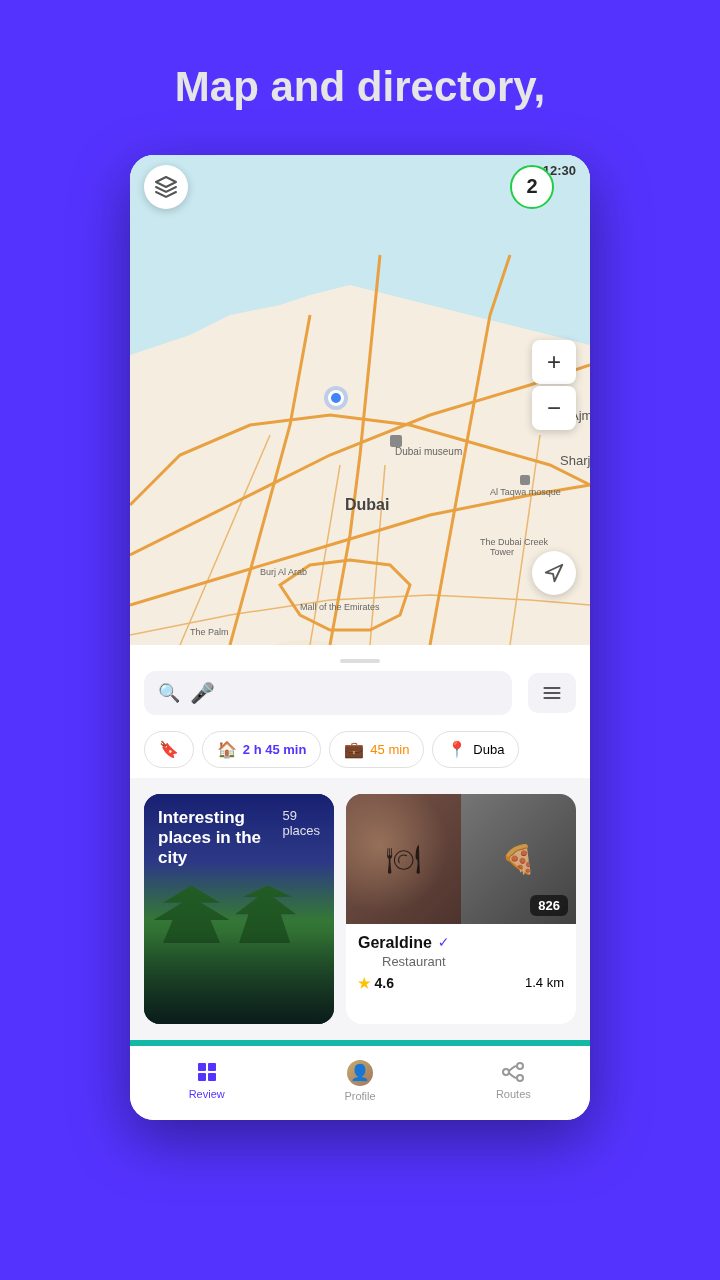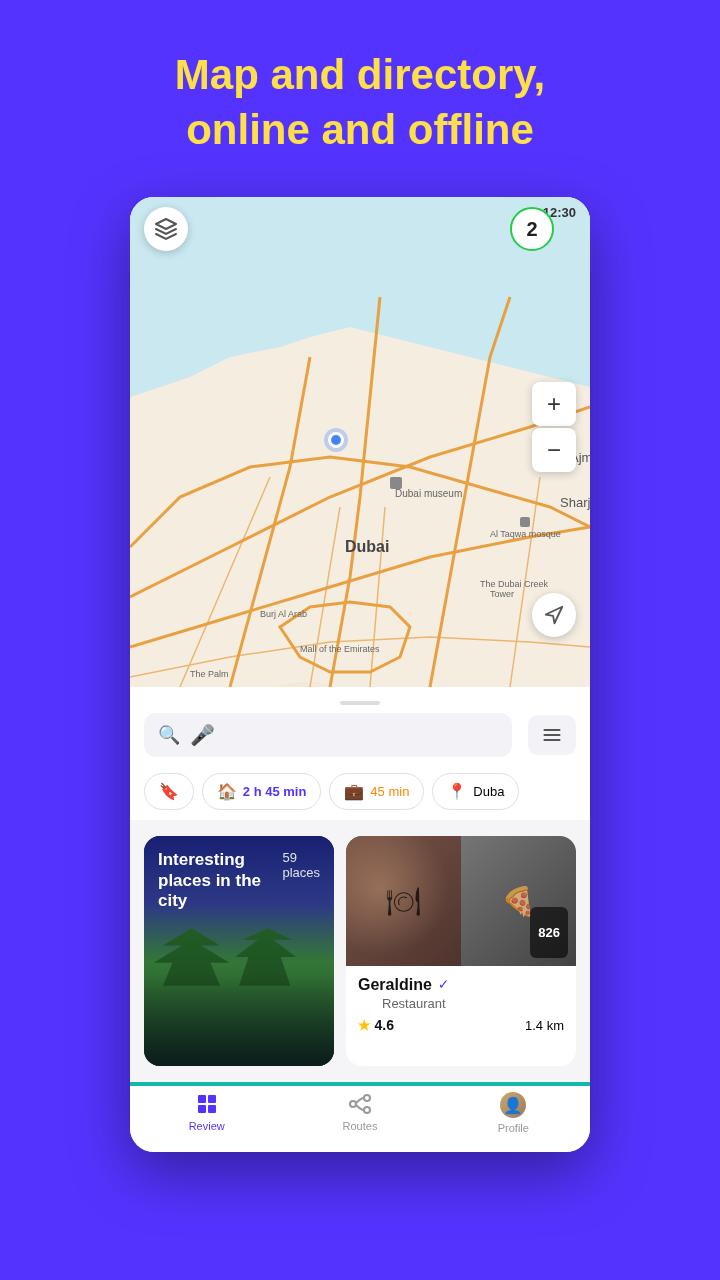--- a/index.html
+++ b/index.html
@@ -8,22 +8,22 @@
       width: 720px;
       min-height: 1280px;
       background: #5533ff;
       font-family: -apple-system, BlinkMacSystemFont, 'Segoe UI', sans-serif;
       overflow-x: hidden;
     }
 
     
     .header {
       text-align: center;
-      padding: 48px 80px 40px;
-      color: #fde047;
+      padding: 60px 80px 40px;
+      color: #e5e5e5;
     }
     .header h1 {
       font-size: 42px;
       font-weight: 600;
       line-height: 1.3;
     }
 
     
     .phone-frame {
       margin: 0 auto;
@@ -334,21 +334,21 @@
       opacity: 0.7;
     }
     .photo-count {
       position: absolute;
       bottom: 8px;
       right: 8px;
       background: rgba(0,0,0,0.6);
       color: white;
       font-size: 13px;
       font-weight: 700;
-      padding: 18px 8px;
+      padding: 3px 8px;
       border-radius: 6px;
     }
     .restaurant-info {
       padding: 10px 12px;
     }
     .rest-name-row {
       display: flex;
       align-items: flex-start;
       gap: 6px;
       margin-bottom: 2px;
@@ -384,22 +384,22 @@
     .star { color: #ffc107; }
     .distance {
       font-size: 13px;
       color: #000000;
     }
 
     
     .bottom-nav {
       display: flex;
       background: white;
-      border-top: 4px solid #14b8a6;
-      padding: 0 0 12px;
+      border-top: 6px solid #14b8a6;
+      padding: 8px 0 12px;
     }
     .nav-item {
       flex: 1;
       display: flex;
       flex-direction: column;
       align-items: center;
       gap: 4px;
       cursor: pointer;
       padding: 6px 0;
     }
@@ -445,21 +445,20 @@
       top: 48%;
       left: 43%;
     }
   </style>
 </head>
 <body>
 
 <div class="header">
   <h1>
     <span>Map and directory,</span><br>
-    <span>online and offline</span>
   </h1>
 </div>
 
 <div class="phone-frame">
 
   <div class="map-container">
 
     <svg class="map-bg" viewBox="0 0 460 490" xmlns="http://www.w3.org/2000/svg">
 
       <rect width="460" height="490" fill="#c9e8f0"></rect>
@@ -612,28 +611,28 @@
     <div class="nav-item">
       <svg width="24" height="24" viewBox="0 0 24 24">
         <rect x="3" y="3" width="8" height="8" rx="1" fill="#5533ff"></rect>
         <rect x="13" y="3" width="8" height="8" rx="1" fill="#5533ff"></rect>
         <rect x="3" y="13" width="8" height="8" rx="1" fill="#5533ff"></rect>
         <rect x="13" y="13" width="8" height="8" rx="1" fill="#5533ff"></rect>
       </svg>
       <span class="nav-label active">Review</span>
     </div>
     <div class="nav-item">
+      <div class="profile-avatar"></div>
+      <span class="nav-label">Profile</span>
+    </div>
+    <div class="nav-item">
       <svg width="24" height="24" viewBox="0 0 24 24" fill="none">
         <circle cx="5" cy="12" r="3" stroke="#999" stroke-width="2"></circle>
         <circle cx="19" cy="6" r="3" stroke="#999" stroke-width="2"></circle>
         <circle cx="19" cy="18" r="3" stroke="#999" stroke-width="2"></circle>
         <path d="M8 11 Q13 6 16 6" stroke="#999" stroke-width="2" fill="none" stroke-linecap="round"></path>
         <path d="M8 13 Q13 18 16 18" stroke="#999" stroke-width="2" fill="none" stroke-linecap="round"></path>
       </svg>
       <span class="nav-label">Routes</span>
     </div>
-    <div class="nav-item">
-      <div class="profile-avatar"></div>
-      <span class="nav-label">Profile</span>
-    </div>
   </div>
 
 </div>
 
 </body></html>

